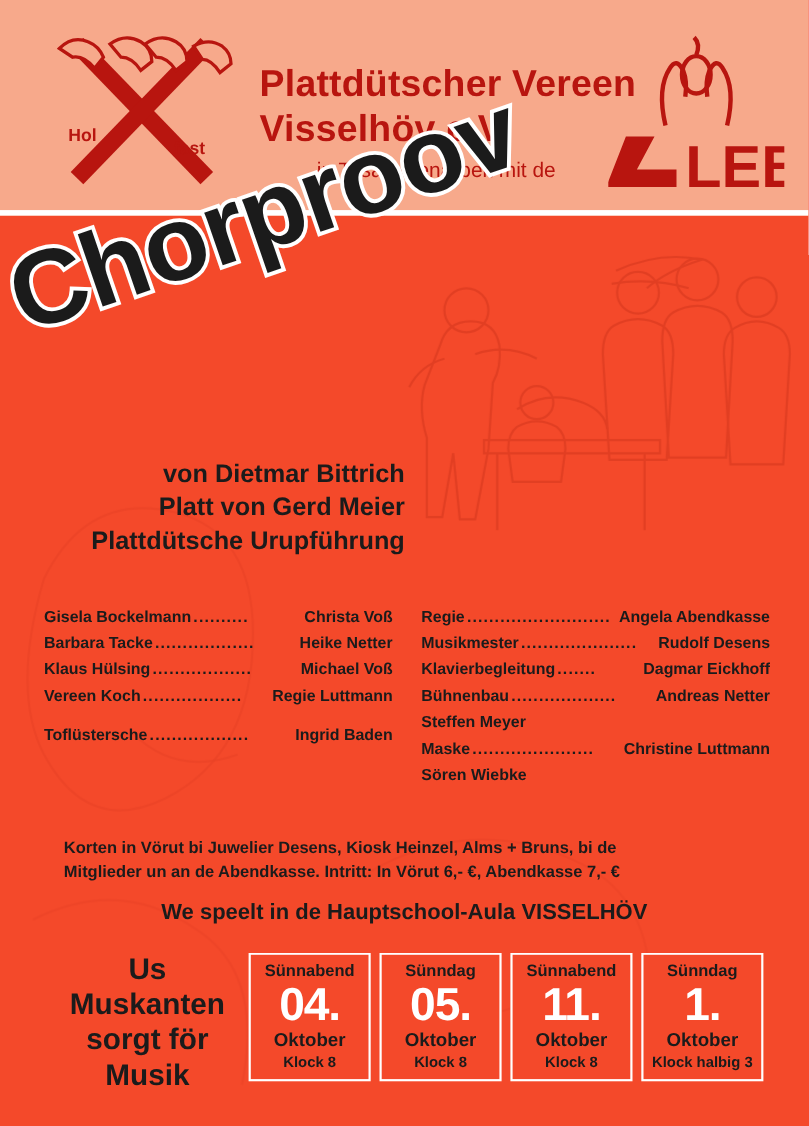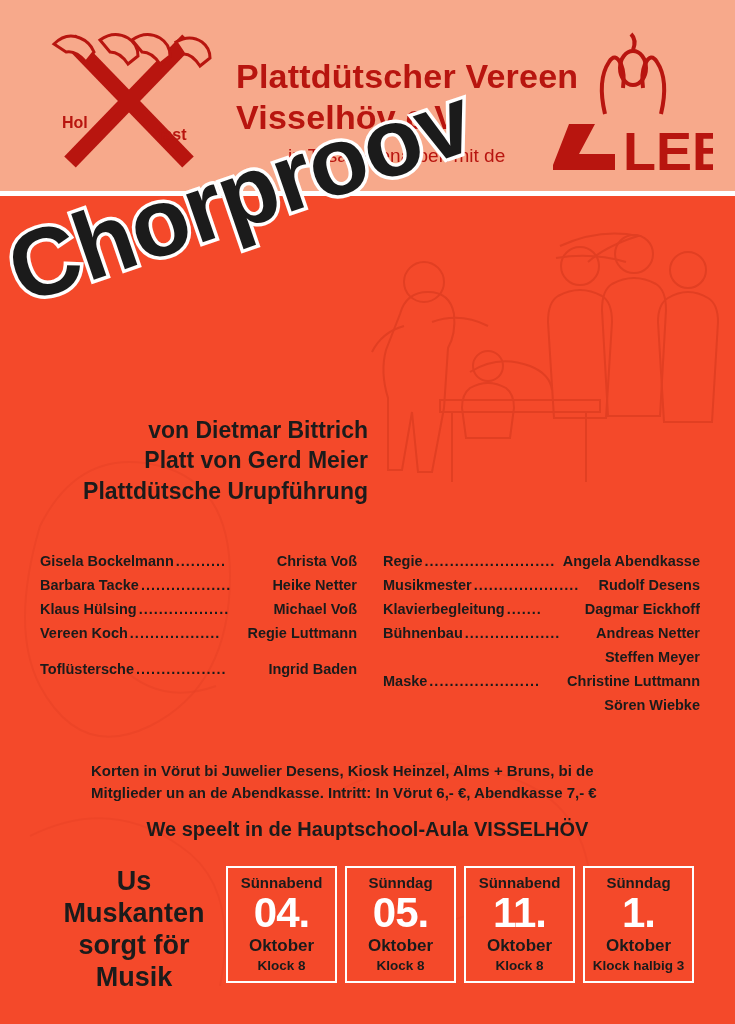--- a/index.html
+++ b/index.html
@@ -143,33 +143,32 @@
   .cast-row .dots {
     flex: 1 1 auto;
     overflow: hidden;
     white-space: nowrap;
     letter-spacing: 1px;
     padding: 0 2px;
     font-weight: bold;
   }
   .cast-row .val { flex: 0 0 auto; }
   .cast-row.gap-top { margin-top: 20px; }
-  .cast-row.right-only { justify-content: flex-end; }
+  .cast-row.right-only { justify-content: flex-start; }
 
   
   .info {
     position: absolute;
     left: 58px;
     top: 760px;
     width: 640px;
     color: #1b1b1b;
     font-size: 15px;
     font-weight: bold;
     line-height: 1.45;
-    margin-left: 33px;
   }
   .venue {
     position: absolute;
     left: 0;
     top: 818px;
     width: 735px;
     text-align: center;
     color: #1b1b1b;
     font-size: 20px;
     font-weight: bold;

